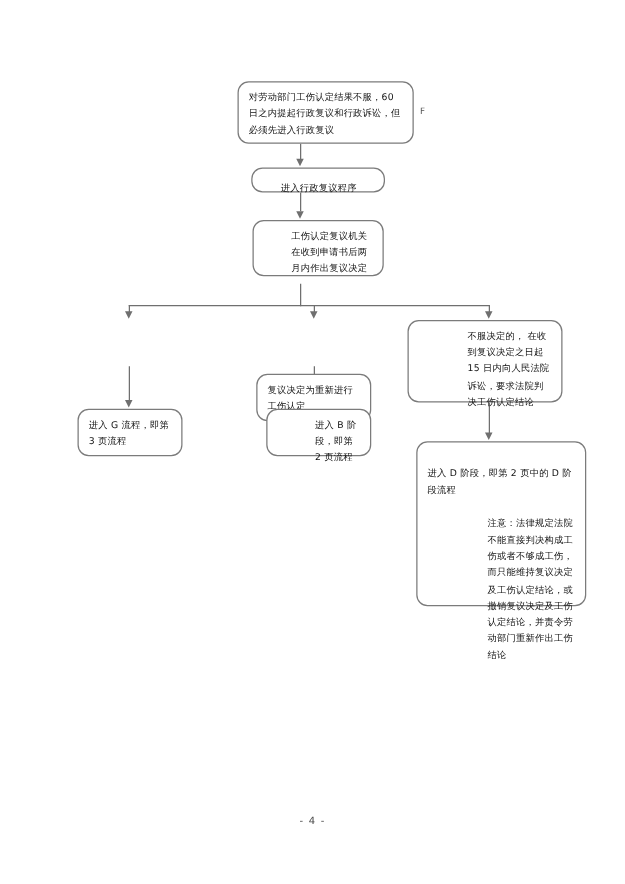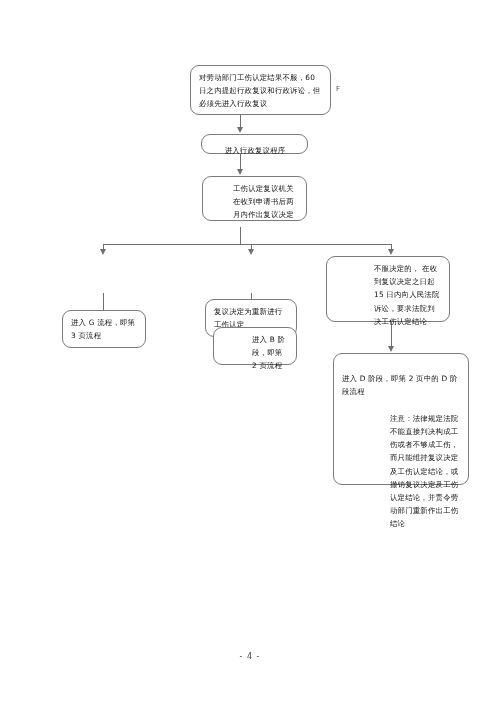--- a/index.html
+++ b/index.html
@@ -46,21 +46,21 @@
   
   #node-top      { left: 190px; top: 65px;  width: 141px; height: 50px; }
   #node-enter    { left: 201px; top: 134px; width: 107px; height: 20px;
                    padding-top: 9px; text-align: center; }
   #node-decision { left: 202px; top: 176px; width: 105px; height: 45px; padding-left: 30px; }
 
   #node-branch-left   { left: 57px;  top: 255px; width: 92px;  height: 38px; }
   #node-branch-mid    { left: 205px; top: 255px; width: 92px;  height: 38px; margin-top: 44px; }
   #node-branch-right  { left: 326px; top: 256px; width: 124px; height: 66px; padding-left: 47px; }
 
-  #node-result-left   { left: 62px;  top: 310px; width: 84px;  height: 38px; }
+  #node-result-left   { left: 62px;  top: 327px; width: 84px;  height: 38px; }
   #node-result-mid    { left: 213px; top: 327px; width: 84px;  height: 38px; padding-left: 38px; }
   #node-result-right  { left: 333px; top: 353px; width: 136px; height: 132px; }
 
   .node .para { display: block; }
   .node .para + .para { margin-top: 0; margin-left: 48px; }
 
   
   .vline {
     position: absolute;
     width: 1px;

